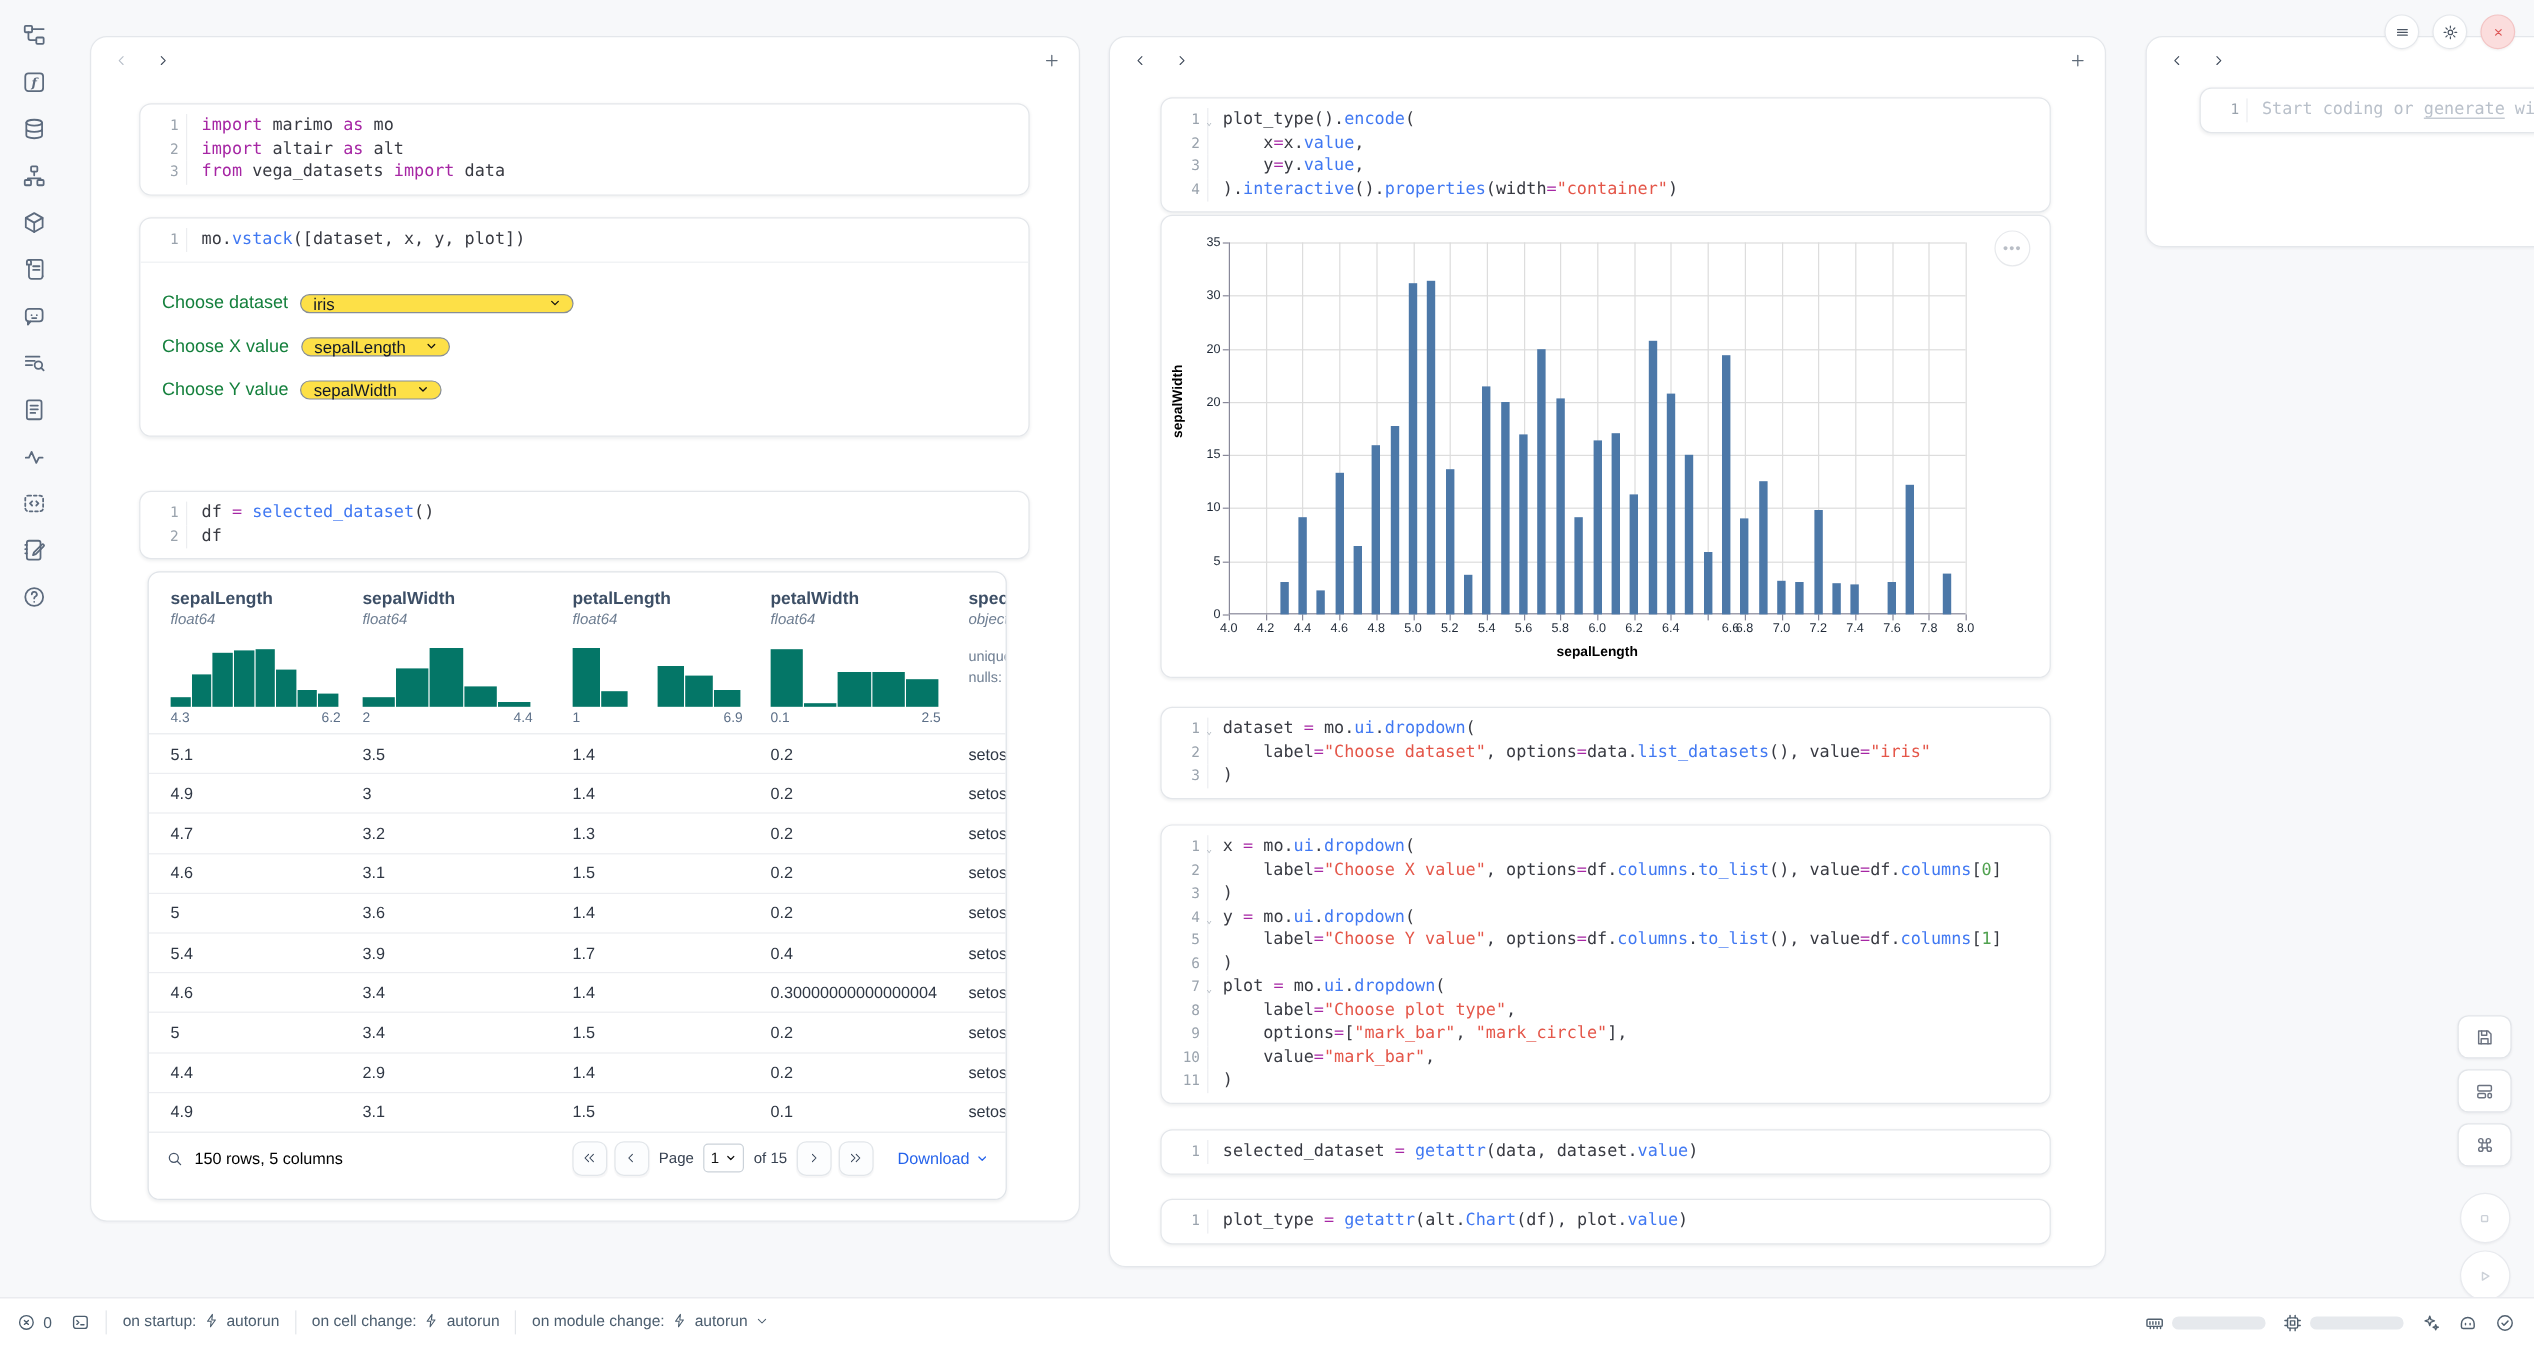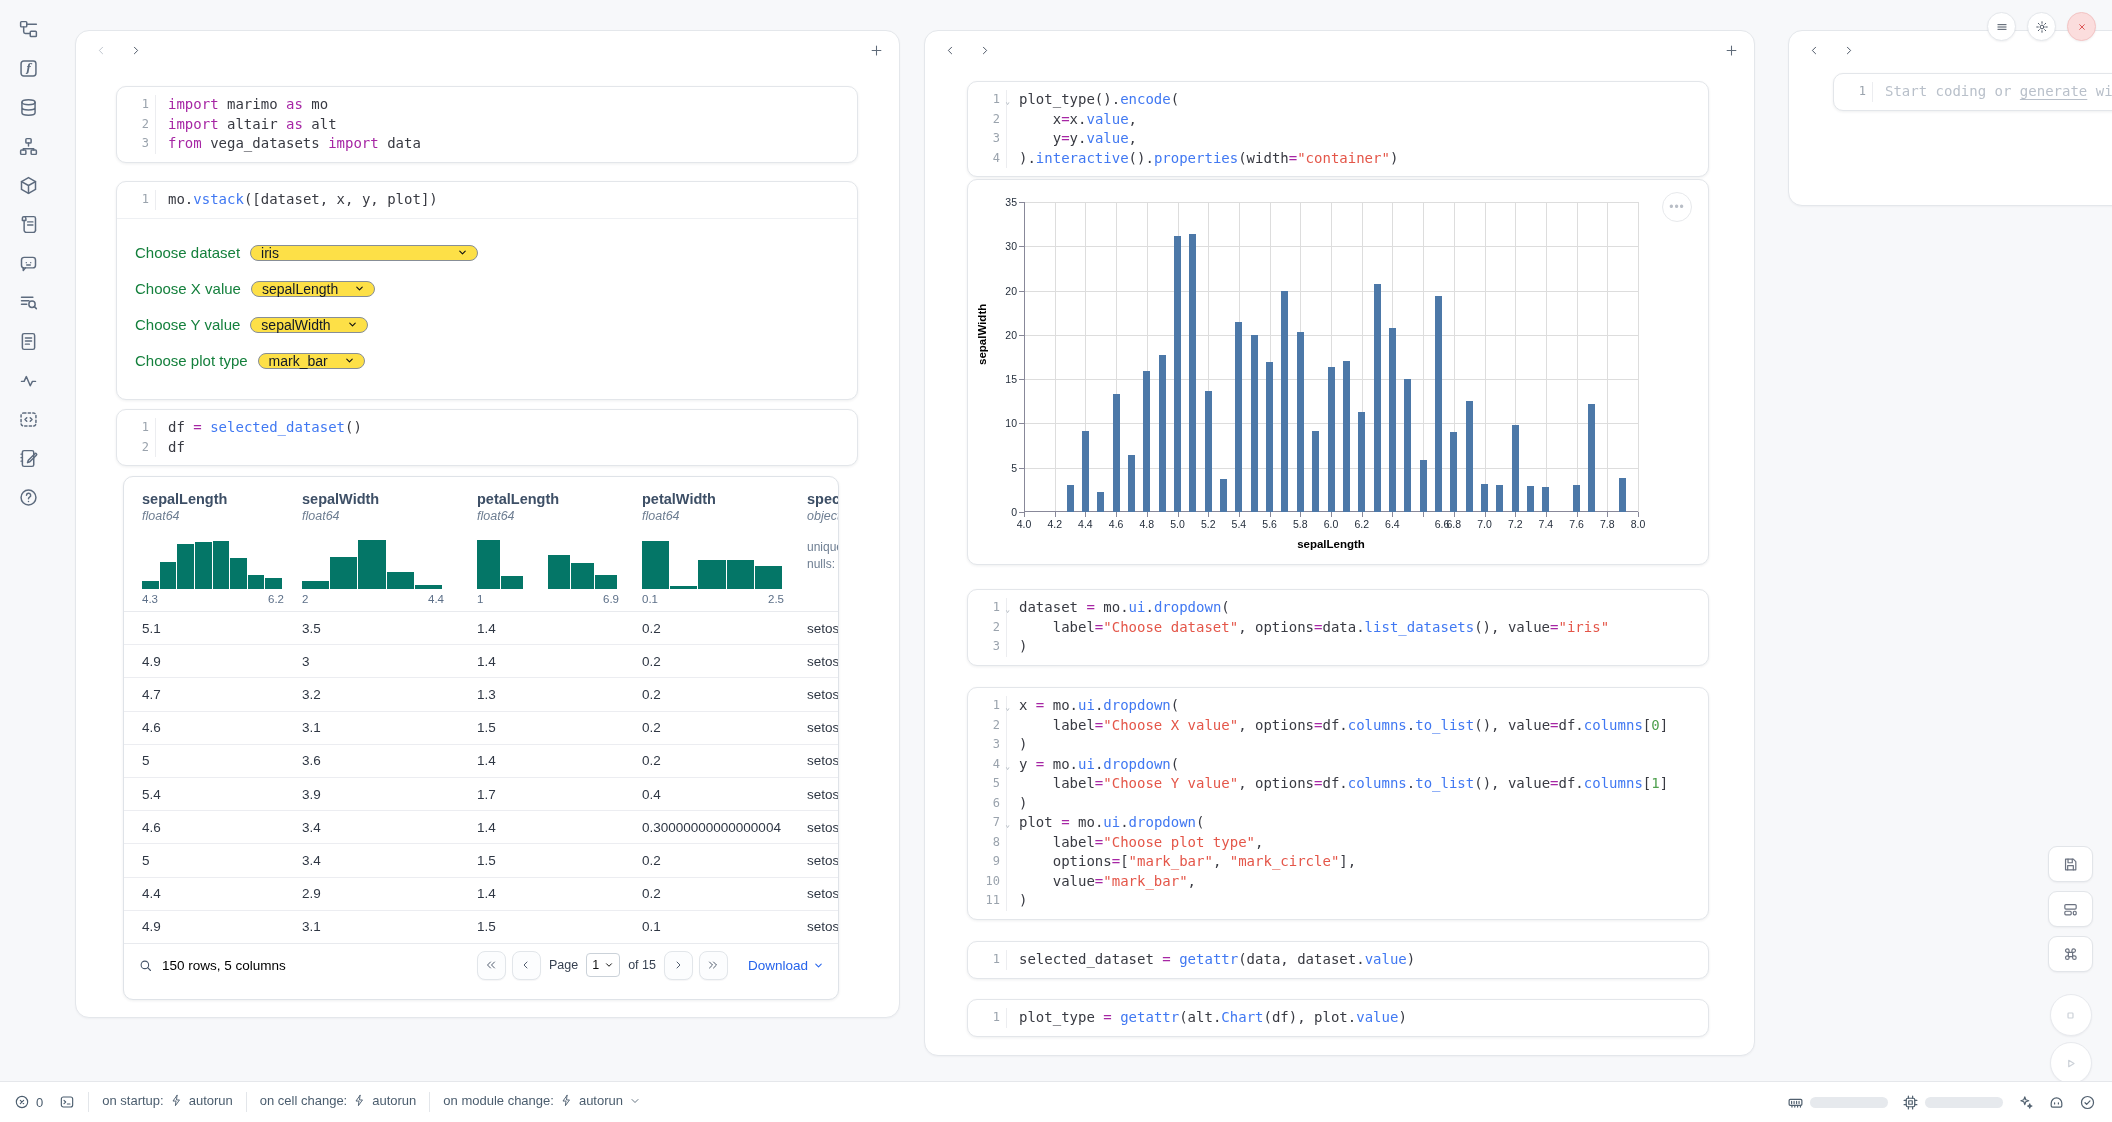--- a/index.html
+++ b/index.html
@@ -285,29 +285,20 @@
           <span>sepalLength</span>
           <span class="chev"><svg class="ic" viewBox="0 0 24 24">
                 <path d="M6 9l6 6 6-6"></path>
               </svg></span>
         </span>
       </div>
       <div class="ctl-row">
         <span class="ctl-label">Choose Y value</span>
         <span class="select">
           <span>sepalWidth</span>
-          <span class="chev"><svg class="ic" viewBox="0 0 24 24">
-                <path d="M6 9l6 6 6-6"></path>
-              </svg></span>
-        </span>
-      </div>
-      <div class="ctl-row">
-        <span class="ctl-label">Choose plot type</span>
-        <span class="select">
-          <span>mark_bar</span>
           <span class="chev"><svg class="ic" viewBox="0 0 24 24">
                 <path d="M6 9l6 6 6-6"></path>
               </svg></span>
         </span>
       </div>
     </div>
   </div>
 
   <div class="cellcard" id="cell-df">
     <div class="codewrap">

